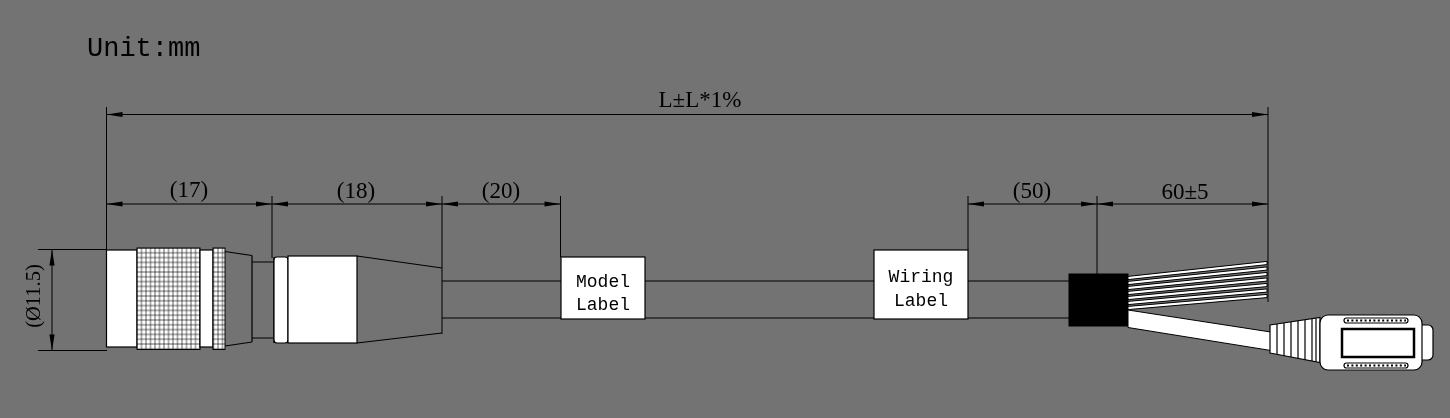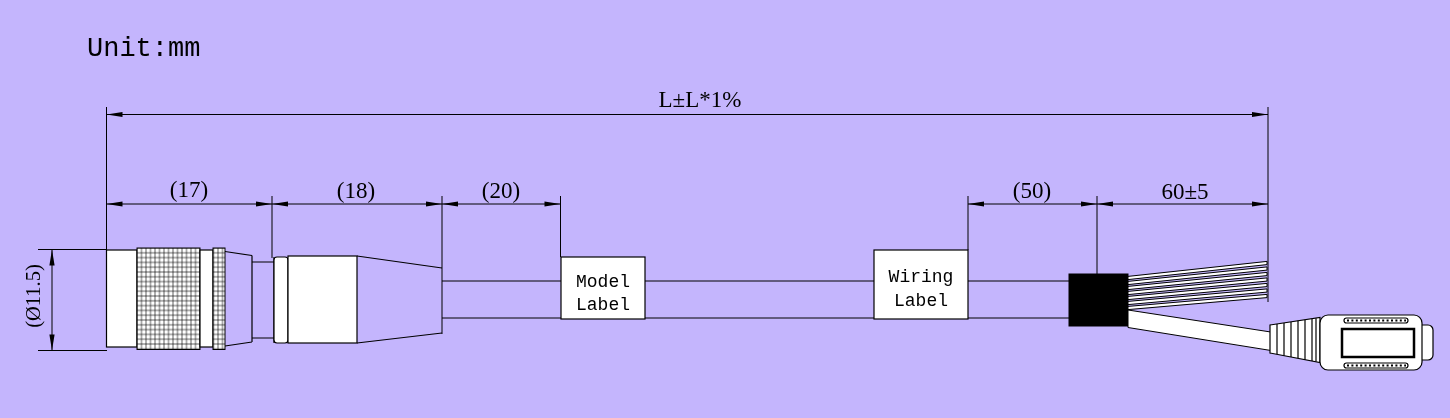--- a/index.html
+++ b/index.html
@@ -1,16 +1,16 @@
 <!DOCTYPE html>
 <html><head>
 <meta charset="utf-8">
 <style>
   html, body { margin:0; padding:0; background:#ffffff; }
-  .stage { position:relative; width:1450px; height:418px; background:#c4b5fd; overflow:hidden; }
+  .stage { position:relative; width:1450px; height:418px; background:#737373; overflow:hidden; }
   svg { display:block; }
   .thin  { stroke:#000; stroke-width:1; fill:none; }
   .part  { stroke:#000; stroke-width:1.2; fill:#fff; }
   .partline { stroke:#000; stroke-width:1.2; fill:none; }
   .wire  { stroke:#000; stroke-width:1; fill:#fff; }
   .arr   { fill:#000; stroke:none; }
   .solidblock { fill:#000; stroke:#000; }
   .unit-text  { font-family:"Liberation Mono","DejaVu Sans Mono",monospace; font-size:27px; fill:#000; }
   .dim-text   { font-family:"Liberation Serif","DejaVu Serif",serif; font-size:23px; fill:#000; }
   .dia-text   { font-family:"Liberation Serif","DejaVu Serif",serif; font-size:20.5px; fill:#000; }

